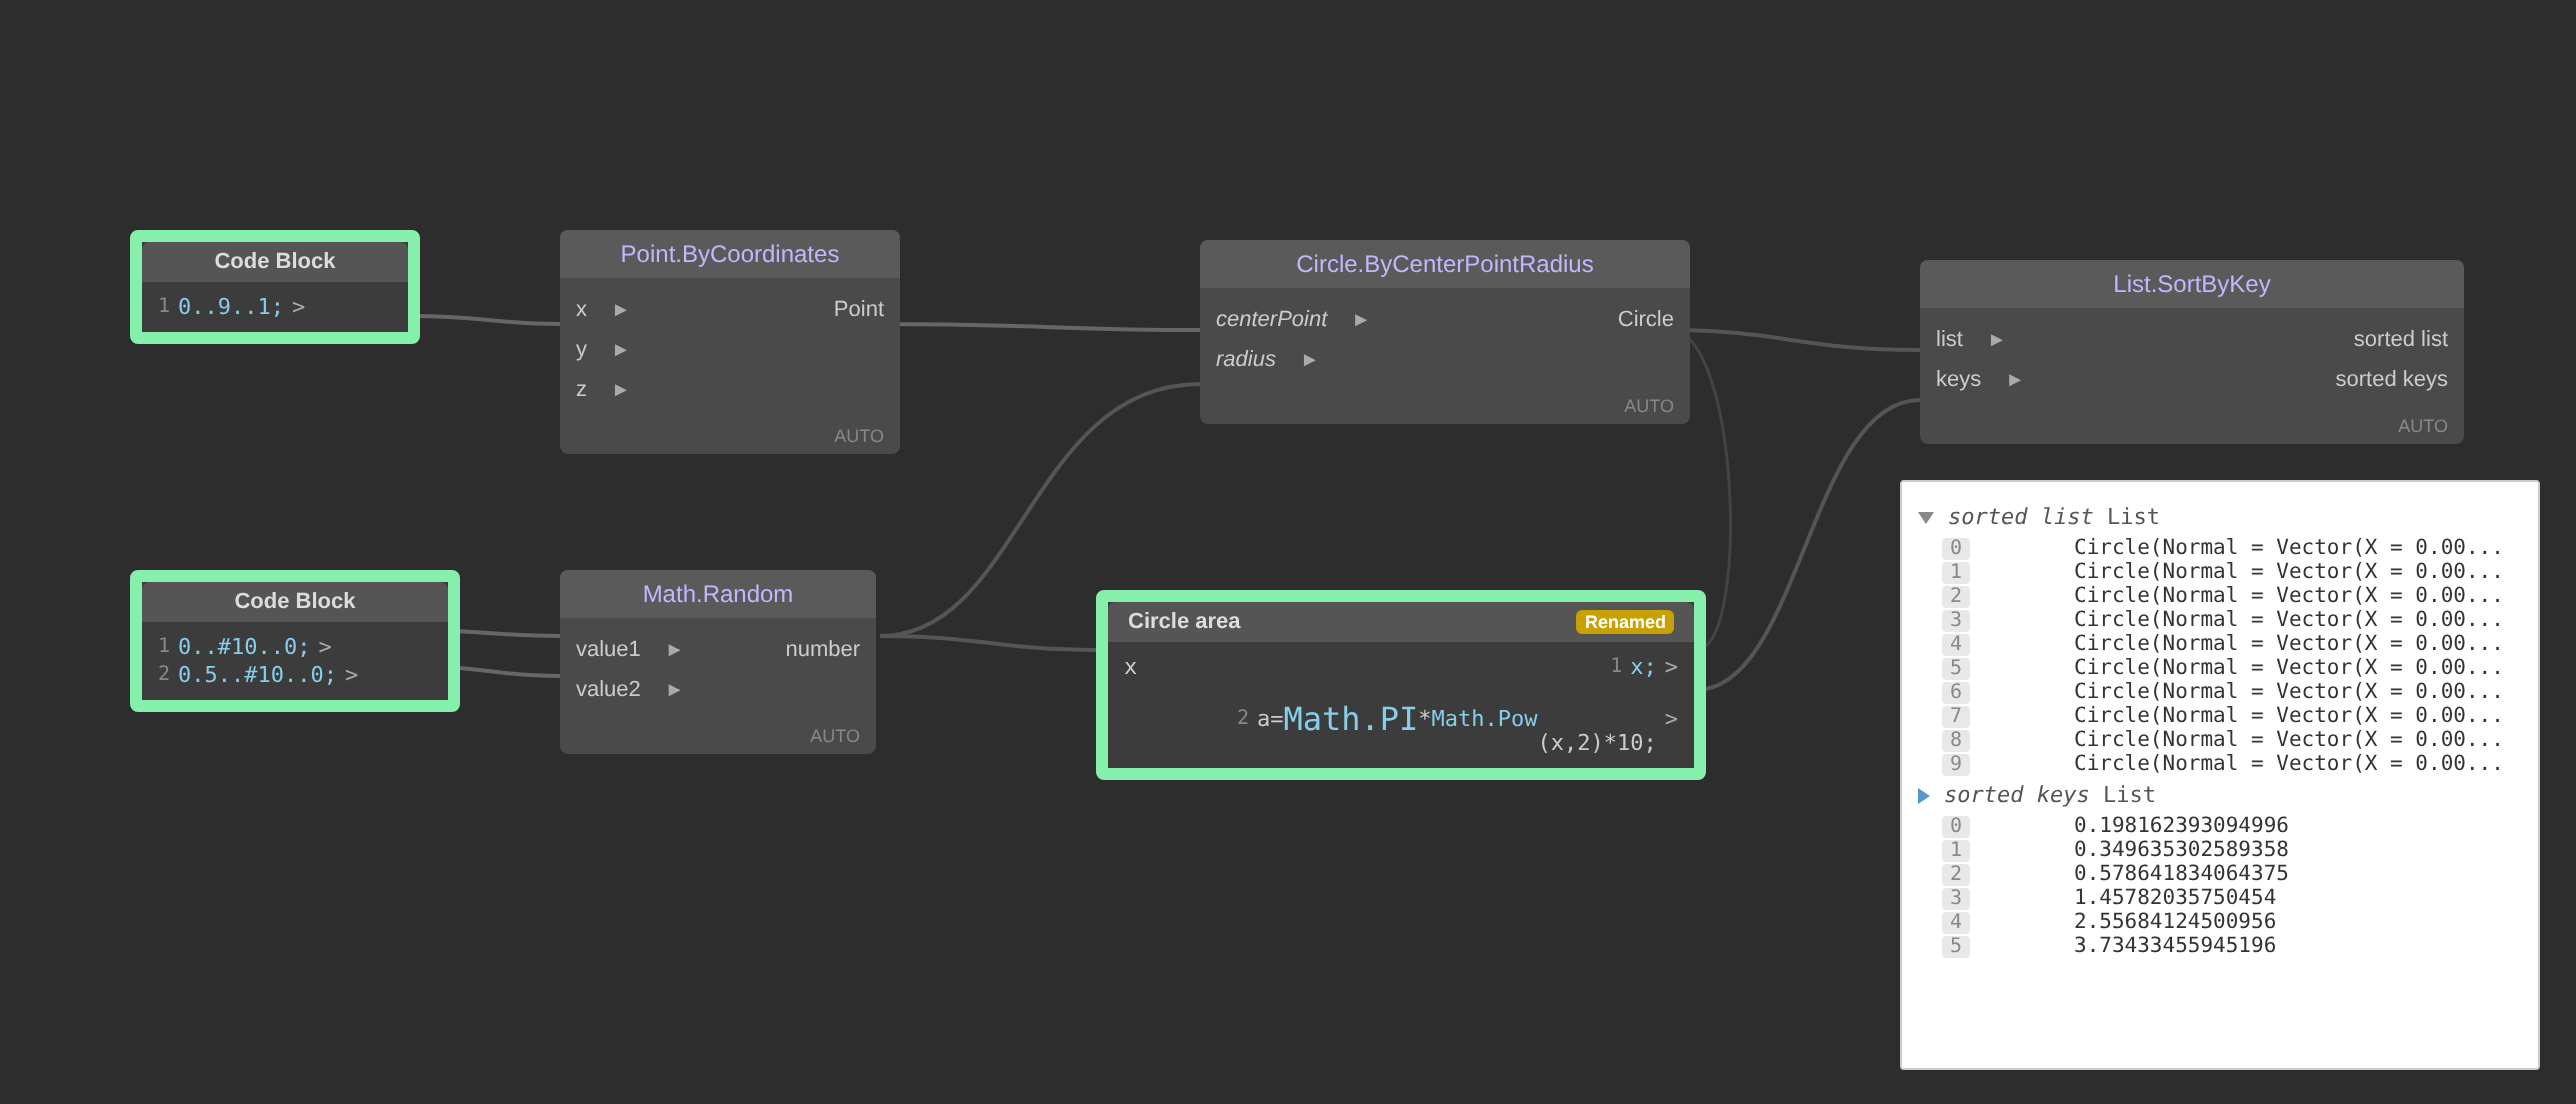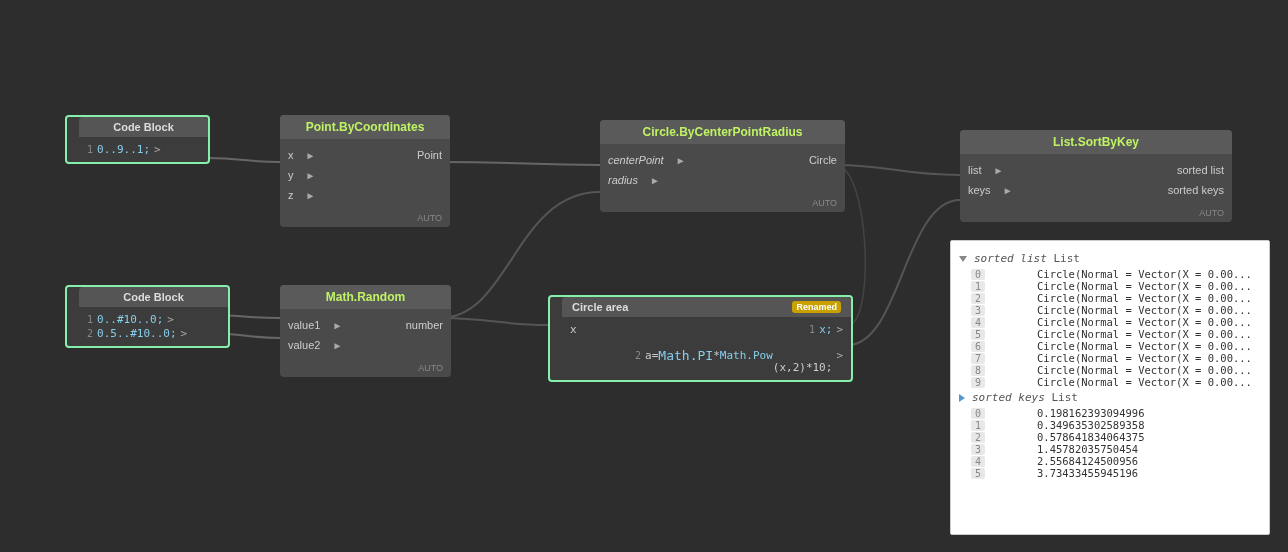--- a/index.html
+++ b/index.html
@@ -24,22 +24,22 @@
       position: absolute;
       background: #4a4a4a;
       border-radius: 4px;
       min-width: 120px;
     }
     .node-header {
       background: #5a5a5a;
       padding: 5px 10px;
       border-radius: 4px 4px 0 0;
       font-size: 12px;
-      font-weight: 700;
-      color: #bef264;
+      font-weight: 400;
+      color: #c4b5fd;
       text-align: center;
     }
     .node-body {
       padding: 6px 0;
     }
     .node-footer {
       text-align: right;
       padding: 2px 8px 4px;
       font-size: 9px;
       color: #888;
@@ -63,22 +63,21 @@
       font-size: 10px;
       padding: 0 4px;
     }
     .port-both {
       justify-content: space-between;
     }
 
     
     .code-block-node {
       background: #3c3c3c;
-      border: 2px solid #86efac;
-      padding-left: 12px;
+      border: 6px solid #86efac;
     }
     .code-block-header {
       background: #555;
       padding: 4px 10px;
       font-size: 11px;
       font-weight: 600;
       color: #ddd;
       border-radius: 4px 4px 0 0;
       text-align: center;
     }
@@ -253,21 +252,21 @@
         <span class="port-arrow">►</span>
       </div>
       <div class="port-row">
         <span class="port-label">z</span>
         <span class="port-arrow">►</span>
       </div>
     </div>
     <div class="node-footer">AUTO</div>
   </div>
 
-  <div class="node" style="left:280px; top:285px; width:171px;">
+  <div class="node" style="left:280px; top:285px; width:158px;">
     <div class="node-header">Math.Random</div>
     <div class="node-body">
       <div class="port-row port-both">
         <div style="display:flex;align-items:center;">
           <span class="port-label">value1</span>
           <span class="port-arrow">►</span>
         </div>
         <div style="display:flex;align-items:center;">
           <span class="port-label">number</span>
         </div>
@@ -312,21 +311,21 @@
         </div>
         <div style="display:flex;align-items:center;">
           <span class="code-num">1</span>
           <span class="code-text">x;</span>
           <span class="code-arrow">&gt;</span>
         </div>
       </div>
       <div class="code-row" style="justify-content:flex-end;">
         <span class="code-num">2</span>
         <span style="color:#ccc;font-size:11px;">a=</span>
-        <span style="color:#87ceeb;font-size:13px;">Math.PI</span>
+        <span style="color:#87ceeb;font-size:16px;">Math.PI</span>
         <span style="color:#ccc;font-size:11px;">*</span>
         <span style="color:#87ceeb;font-size:11px;">Math.Pow</span>
         <span style="color:#ccc;font-size:11px;margin-top:24px;">(x,2)*10;</span>
         <span class="code-arrow">&gt;</span>
       </div>
     </div>
   </div>
 
   <div class="node" style="left:960px; top:130px; width:272px;">
     <div class="node-header">List.SortByKey</div>

